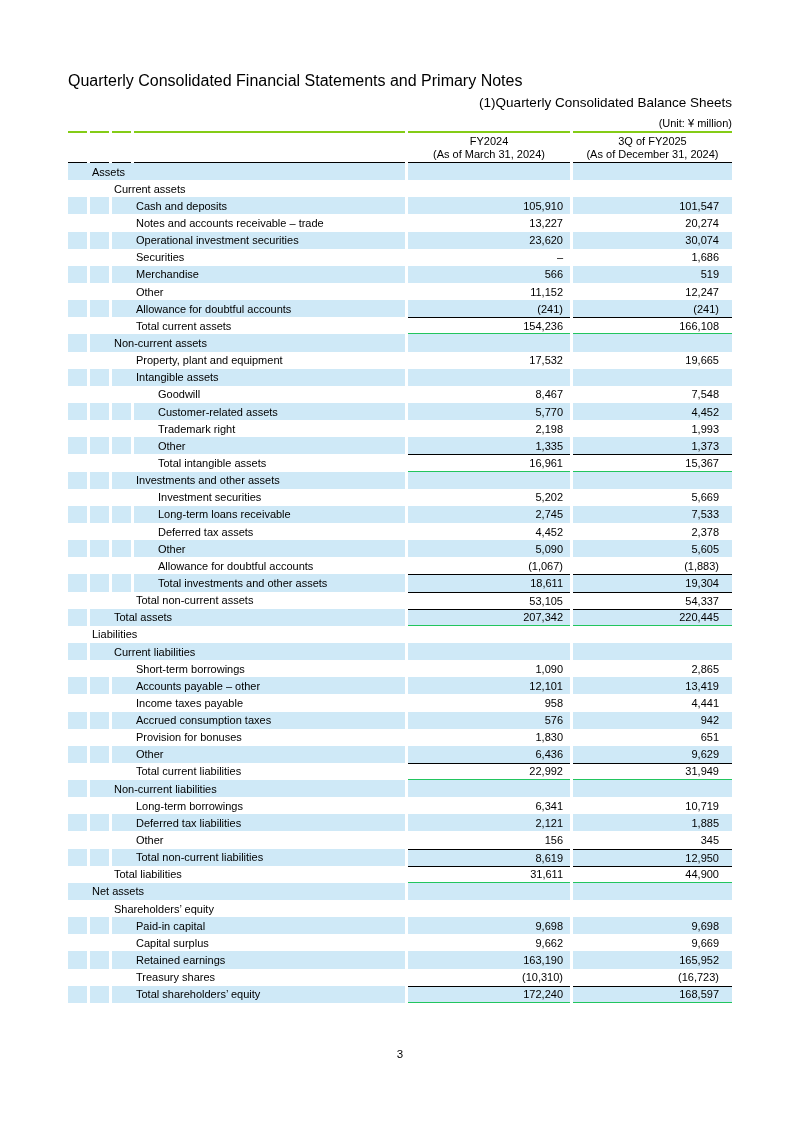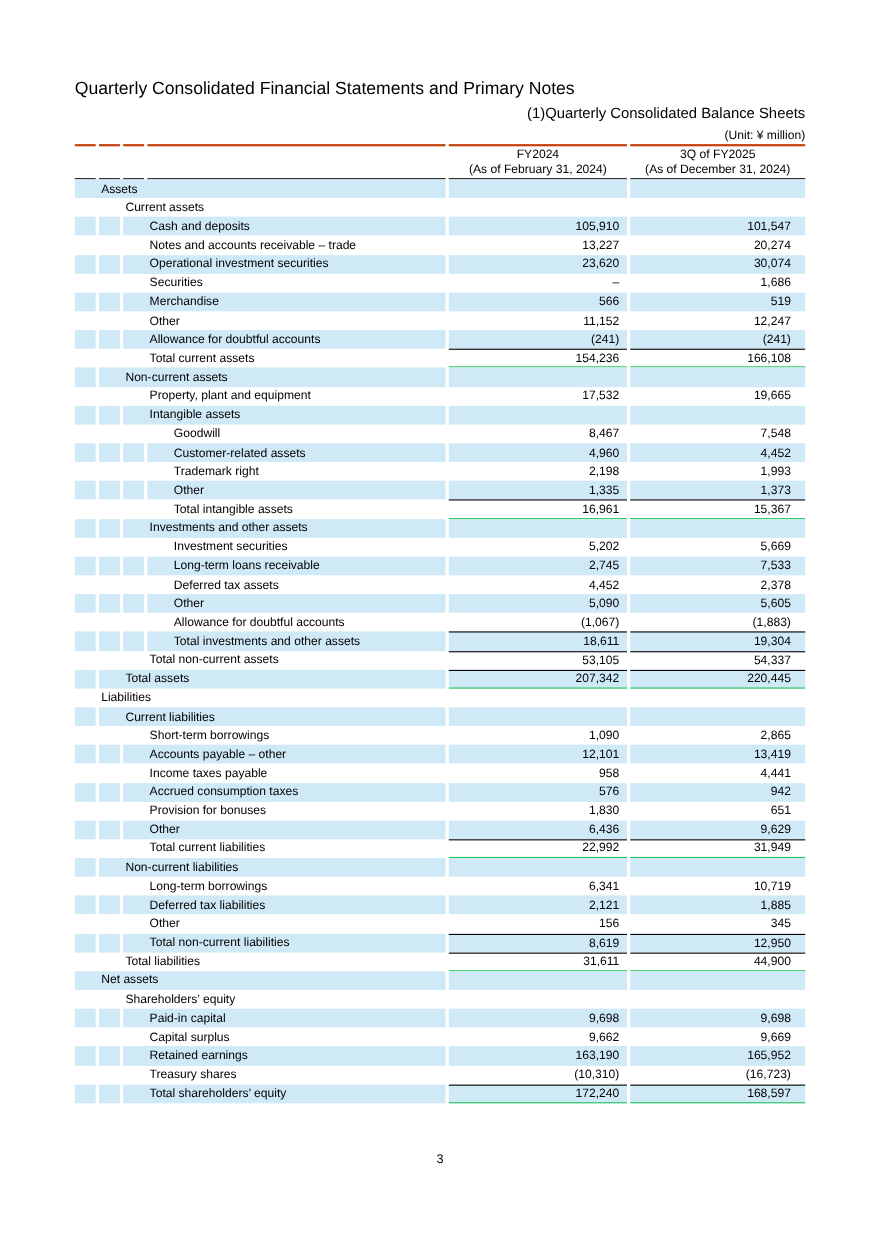--- a/index.html
+++ b/index.html
@@ -18,21 +18,21 @@
   .hrow,.row{display:flex;align-items:stretch;}
   .cell{box-sizing:border-box;}
   .indent{flex:none;width:19px;margin-right:3px;}
   .label{flex:1 1 auto;min-width:0;padding-left:24px;display:flex;align-items:center;white-space:nowrap;overflow:hidden;}
   .val{flex:none;display:flex;align-items:center;justify-content:flex-end;}
   .val1{width:162px;margin-left:3px;padding-right:7px;}
   .val2{width:159px;margin-left:3px;padding-right:13px;}
 
   
   .hrow{height:32px;font-size:11px;line-height:13px;}
-  .hrow .cell{border-top:2px solid #c2410c;border-bottom:1px solid #000;}
+  .hrow .cell{border-top:2px solid #84cc16;border-bottom:1px solid #000;}
   .hrow .val{flex-direction:column;justify-content:center;align-items:center;padding-right:0;text-align:center;}
 
   
   .row{height:17.15px;font-size:11px;}
   .row.shaded .cell{background:var(--row-shade,#cfe9f7);}
   .row.bt .val{border-top:1px solid #000;}
   .row.bb .val{border-bottom:1px solid #22c55e;}
 
   .page-number{margin-top:45px;text-align:center;font-size:11.5px;}
 </style>
@@ -50,21 +50,21 @@
   <div class="unit-note">(Unit: ¥ million)</div>
 
   <div class="fin-table">
     <div class="hrow">
       <div class="cell indent"></div>
       <div class="cell indent"></div>
       <div class="cell indent"></div>
       <div class="cell label"></div>
       <div class="cell val val1">
         <span>FY2024</span>
-        <span>(As of February 31, 2024)</span>
+        <span>(As of March 31, 2024)</span>
       </div>
       <div class="cell val val2">
         <span>3Q of FY2025</span>
         <span>(As of December 31, 2024)</span>
       </div>
     </div>
     <div>
         <div class="row shaded">
           <div class="cell label">Assets</div>
           <div class="cell val val1"></div>
@@ -158,21 +158,21 @@
           <div class="cell indent"></div>
           <div class="cell label">Goodwill</div>
           <div class="cell val val1">8,467</div>
           <div class="cell val val2">7,548</div>
         </div>
         <div class="row shaded">
           <div class="cell indent"></div>
           <div class="cell indent"></div>
           <div class="cell indent"></div>
           <div class="cell label">Customer-related assets</div>
-          <div class="cell val val1">4,960</div>
+          <div class="cell val val1">5,770</div>
           <div class="cell val val2">4,452</div>
         </div>
         <div class="row">
           <div class="cell indent"></div>
           <div class="cell indent"></div>
           <div class="cell indent"></div>
           <div class="cell label">Trademark right</div>
           <div class="cell val val1">2,198</div>
           <div class="cell val val2">1,993</div>
         </div>

